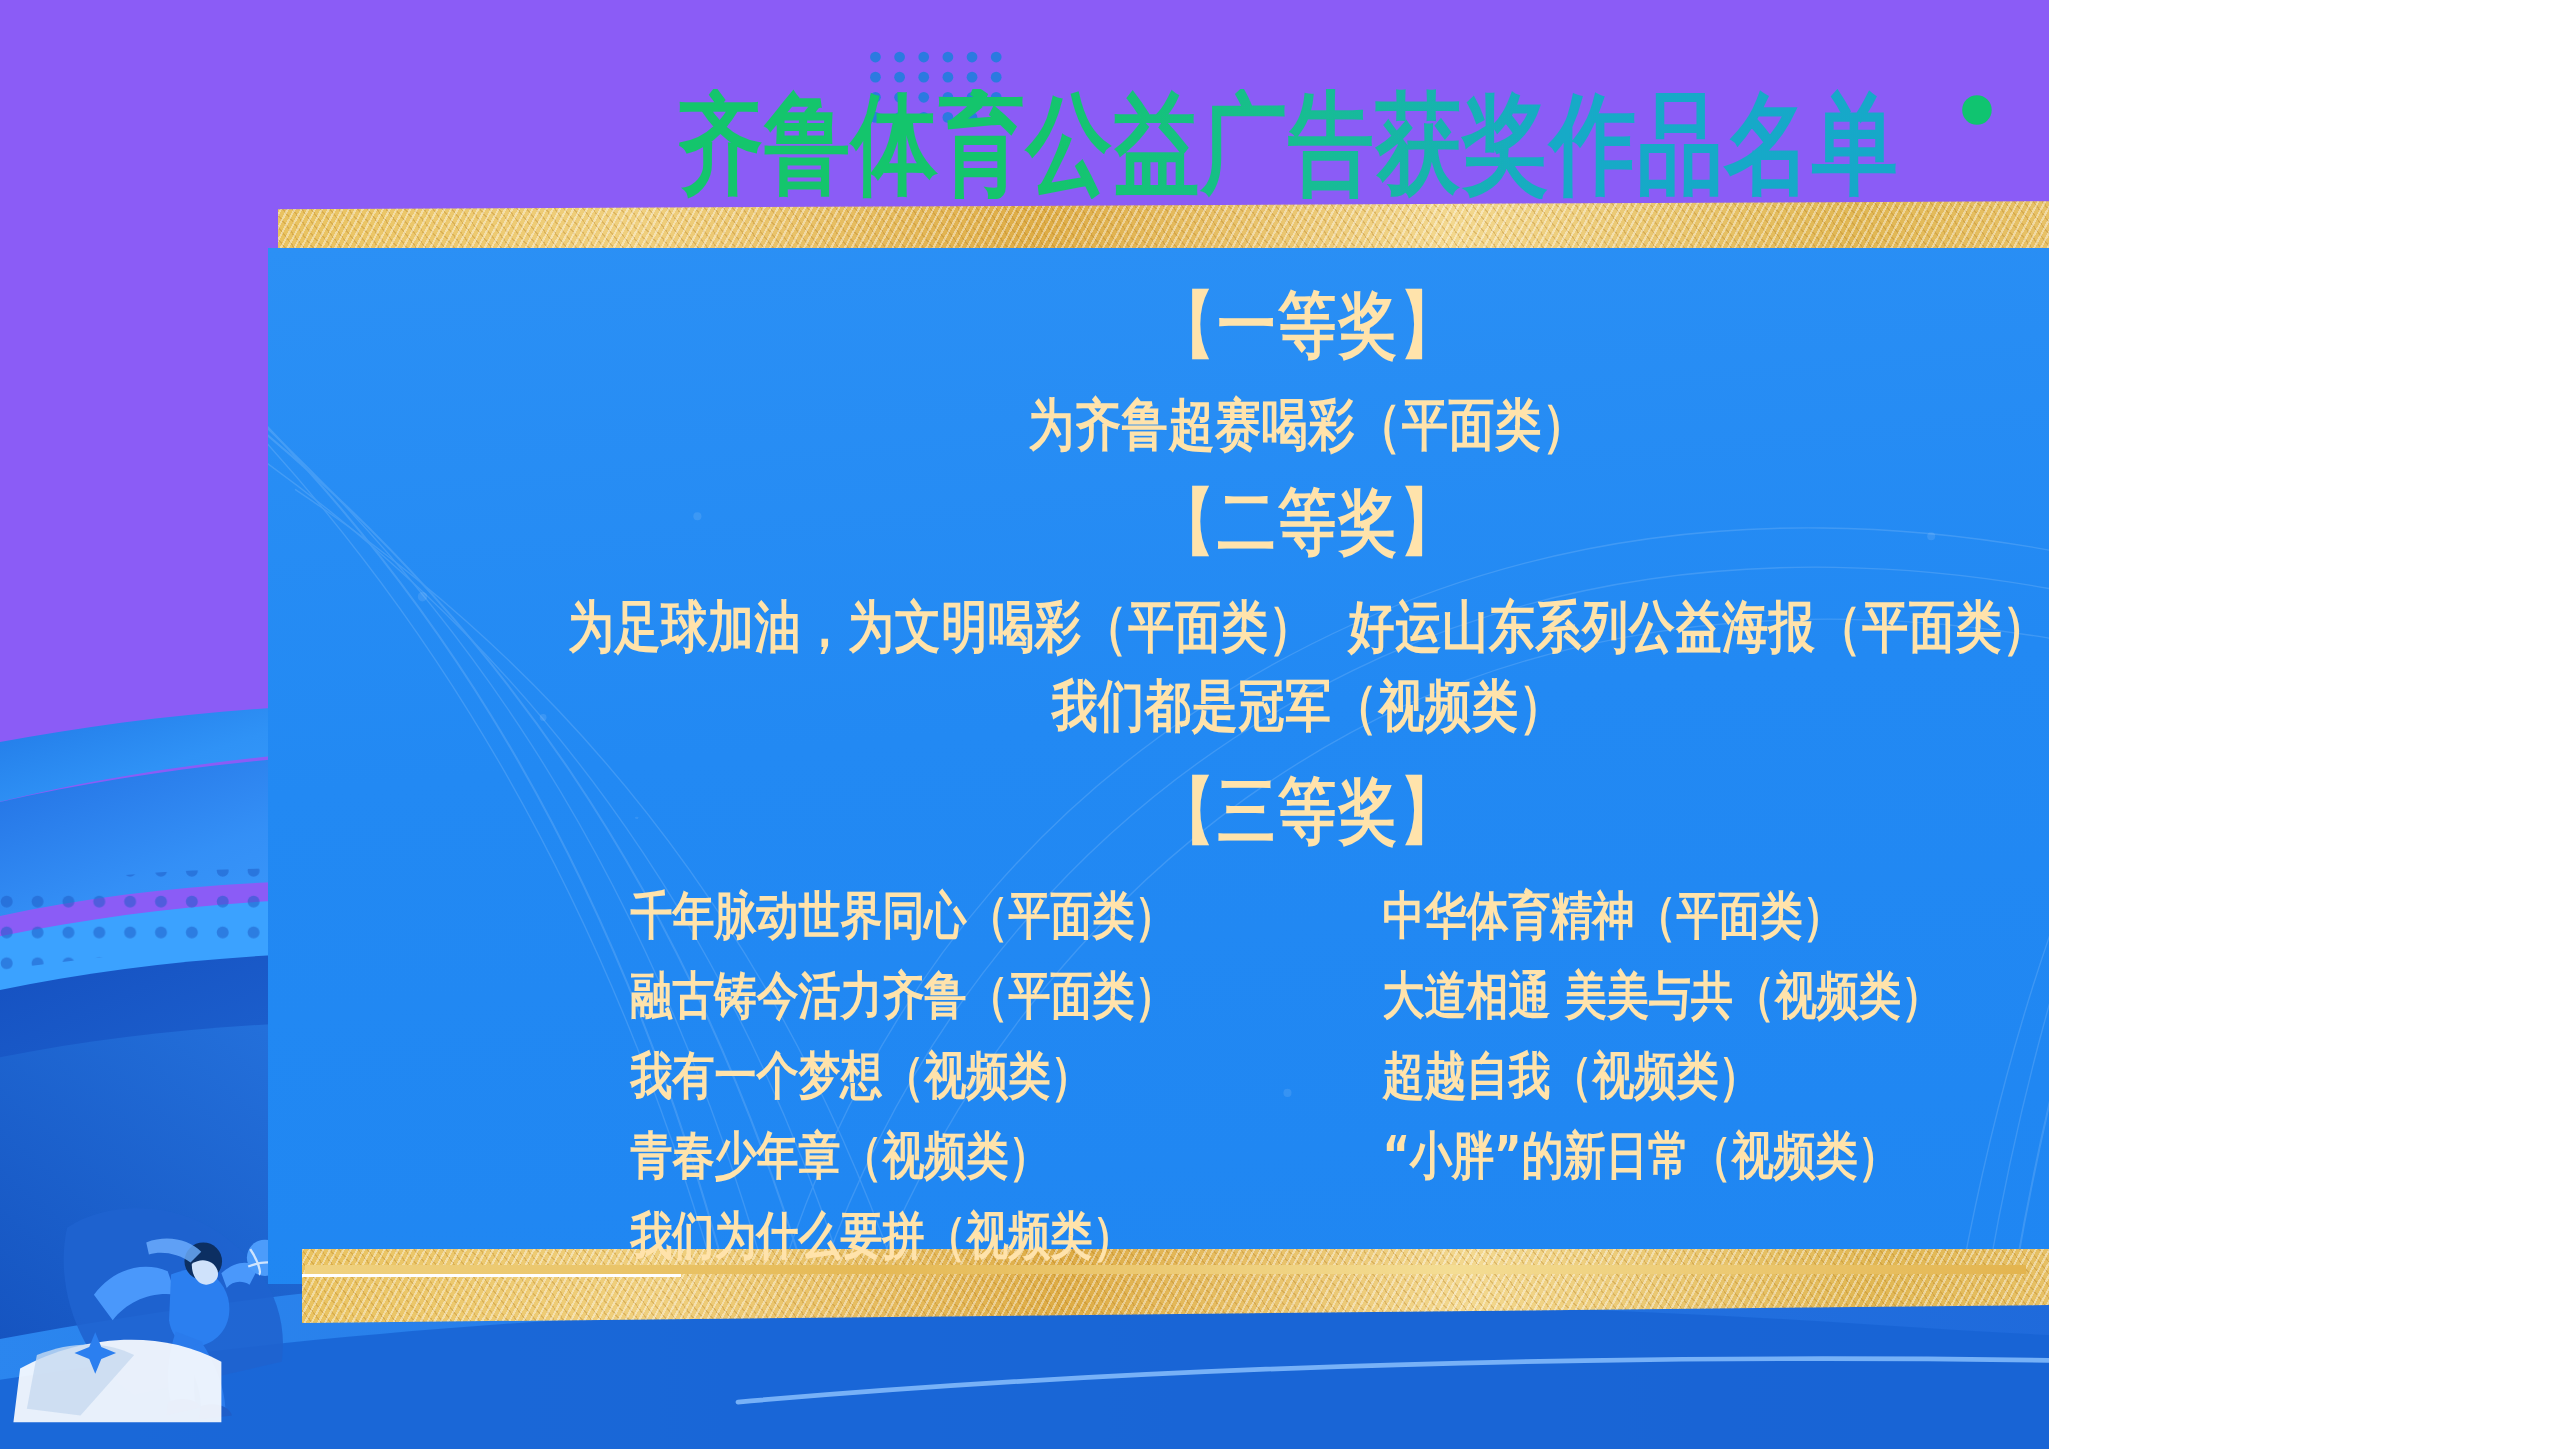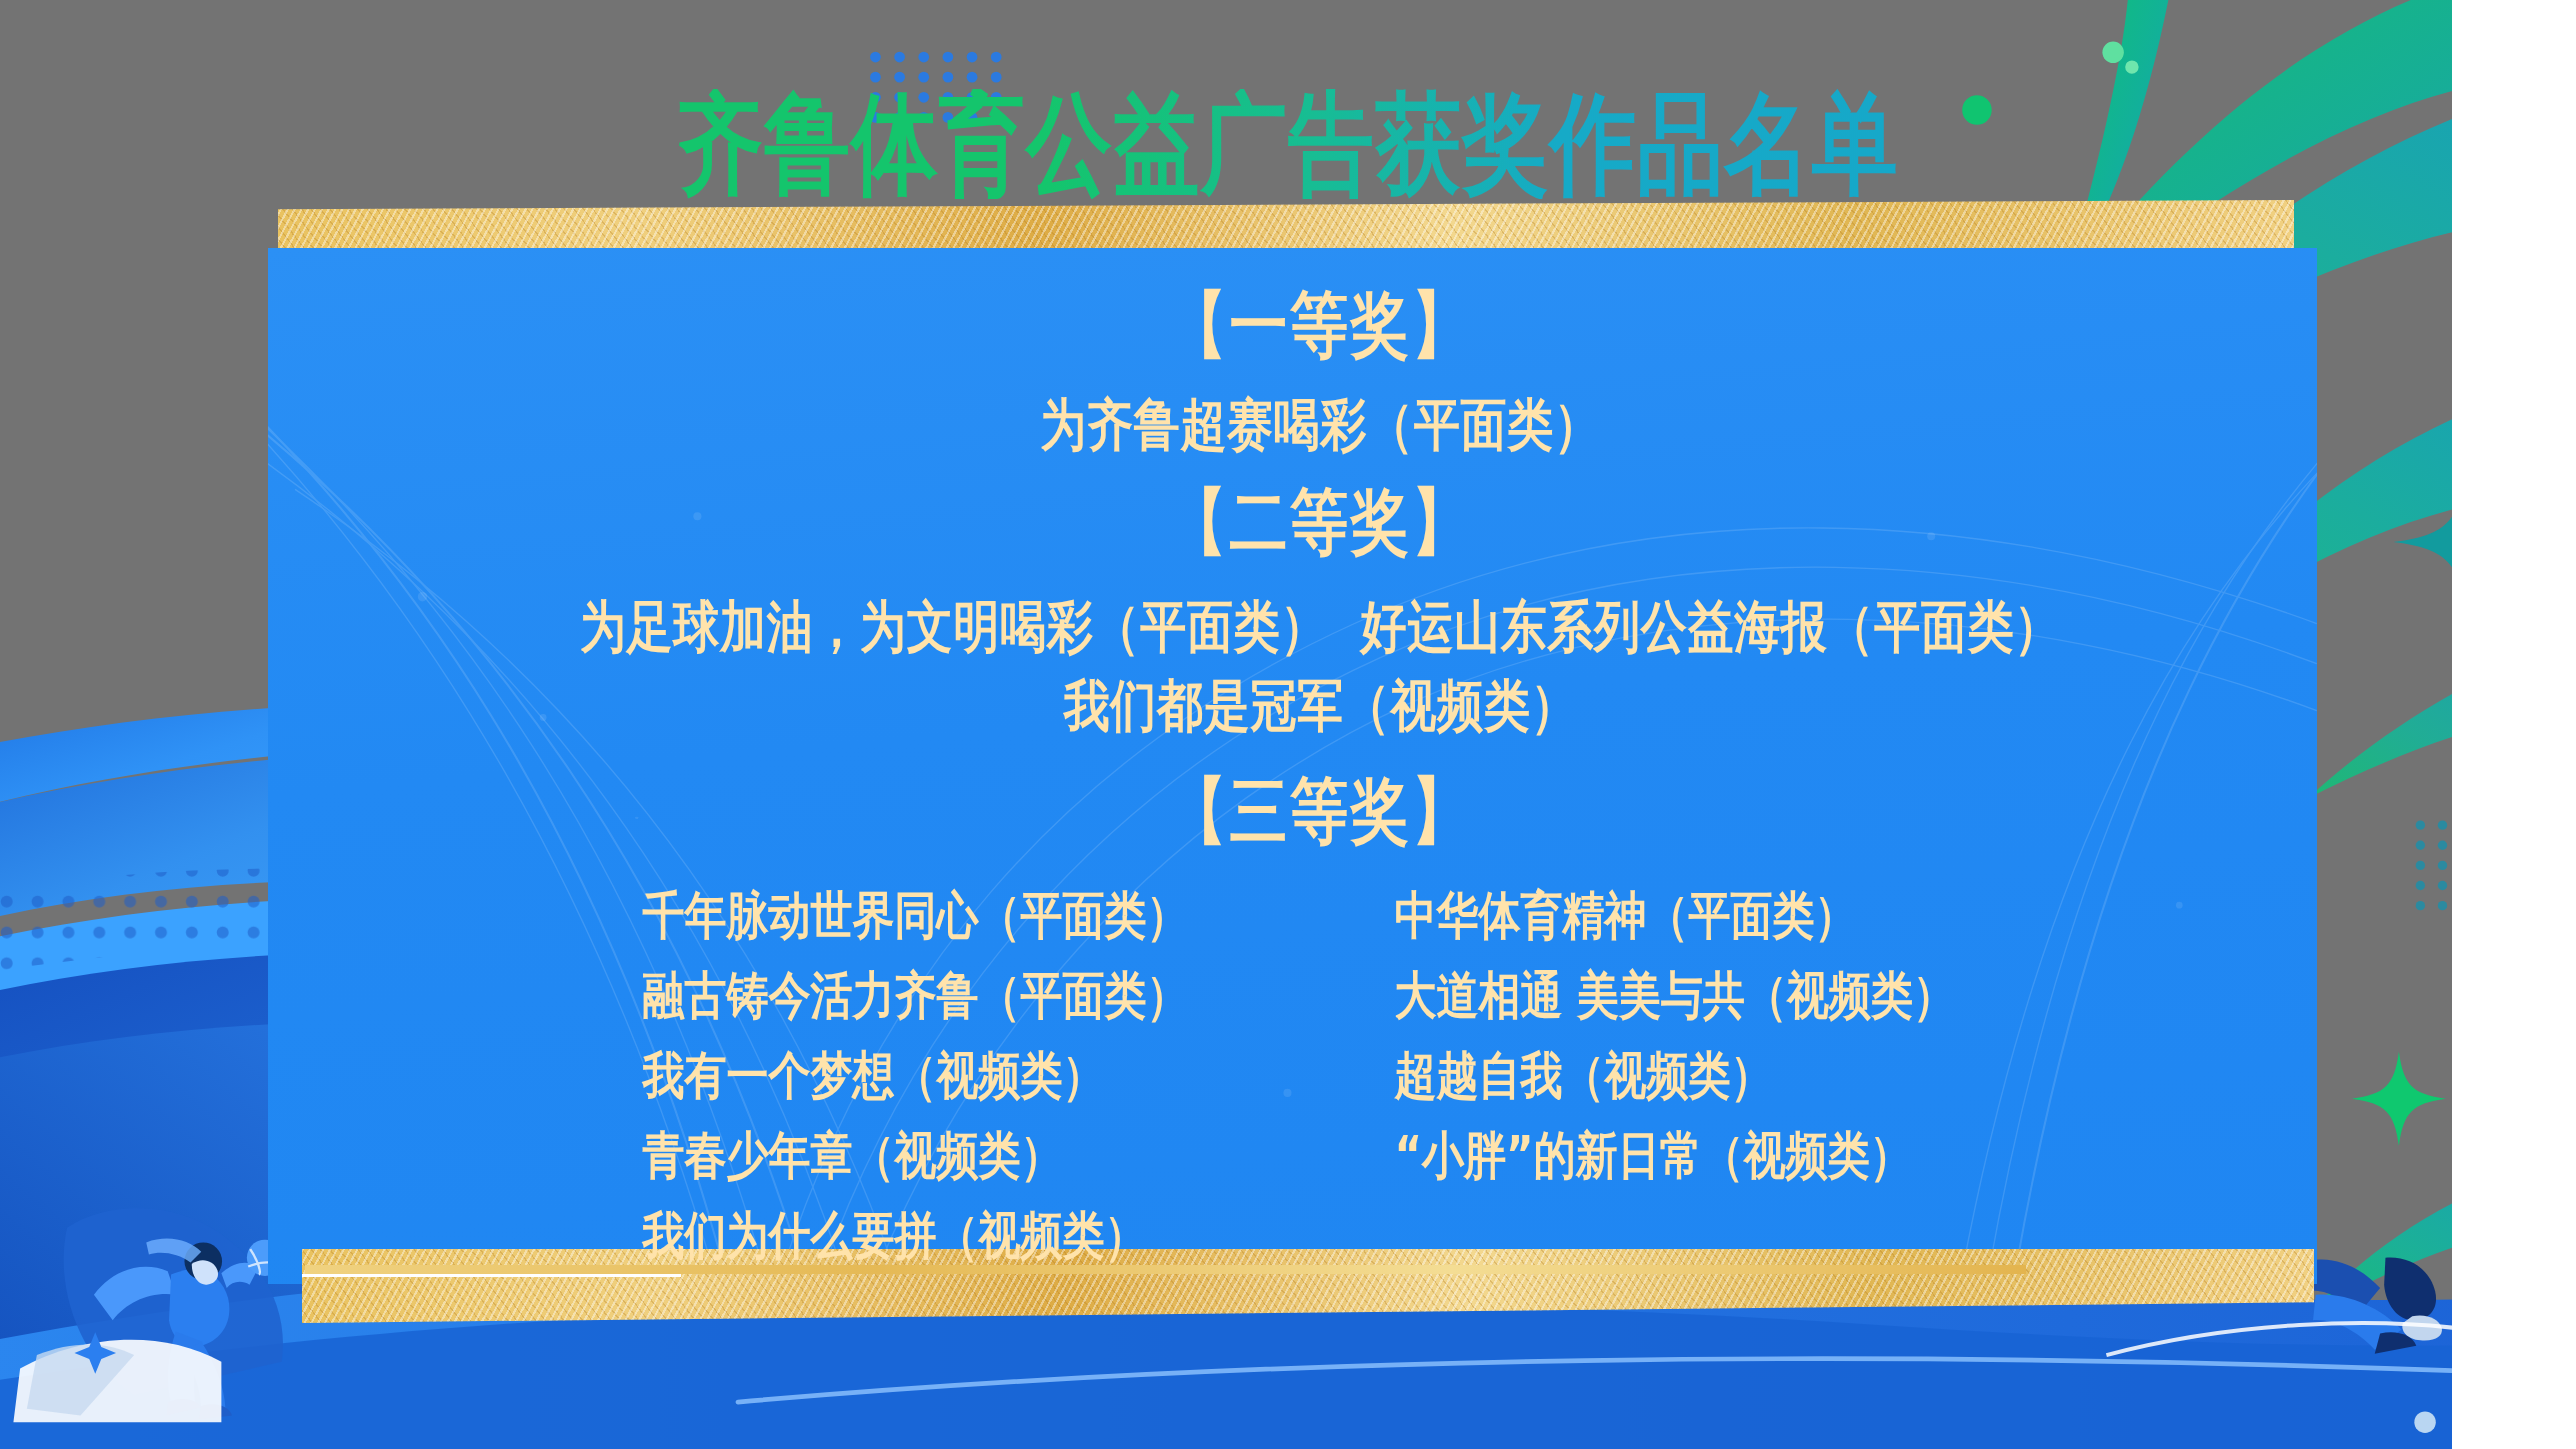--- a/index.html
+++ b/index.html
@@ -1,19 +1,19 @@
 <!DOCTYPE html>
 <html style="font-size:10.7px"><head>
 <meta charset="utf-8">
 <style>
   * { margin:0; padding:0; box-sizing:border-box; }
   html,body { width:2576px; height:1449px; overflow:hidden; background:#ffffff;
     font-family:"DejaVu Sans","Liberation Sans",sans-serif; }
 
-  #stage { position:relative; width:2452px; height:1449px; background:#737373; overflow:hidden; }
+  #stage { position:relative; width:2049px; height:1449px; background:#8b5cf6; overflow:hidden; }
 
   
   .bg-layer { position:absolute; inset:0; pointer-events:none; }
 
   
   #panel {
     position:absolute; left:268px; top:248px; width:2049px; height:1036px;
     background:
       radial-gradient(ellipse 1140px 805px at 18% 55%, rgba(255,255,255,.085) 0 1.3px, transparent 2px),
       linear-gradient(175deg,#2b90f5 0%,#2289f3 45%,#1f86f2 100%);
@@ -50,21 +50,21 @@
   }
   #main-title {
     display:inline-block;
     font-size:86px; font-weight:bold; letter-spacing:1.3px; line-height:1.0;
     background:linear-gradient(90deg,#14c56c 0%,#14c56c 30%,#17bd93 52%,#16aac7 72%,#16a8c9 100%);
     -webkit-background-clip:text; background-clip:text; color:transparent;
     -webkit-text-fill-color:transparent;
     transform:scaleY(1.28); transform-origin:center center;
   }
 
-  #content { position:absolute; left:280px; top:248px; width:2049px; height:1036px; z-index:5;padding-left:32px; }
+  #content { position:absolute; left:268px; top:248px; width:2049px; height:1036px; z-index:5;padding-left:32px; }
 
   .award-head {
     text-align:center; color:#ffe3ab; font-weight:bold; font-size:58px;
     letter-spacing:2.7px; transform:scaleY(1.25); transform-origin:center;
   }
   .entry-line {
     text-align:center; color:#ffe3ab; font-weight:bold; font-size:46px;
     letter-spacing:0.7px; transform:scaleY(1.22); transform-origin:center;
     white-space:pre;
   }

